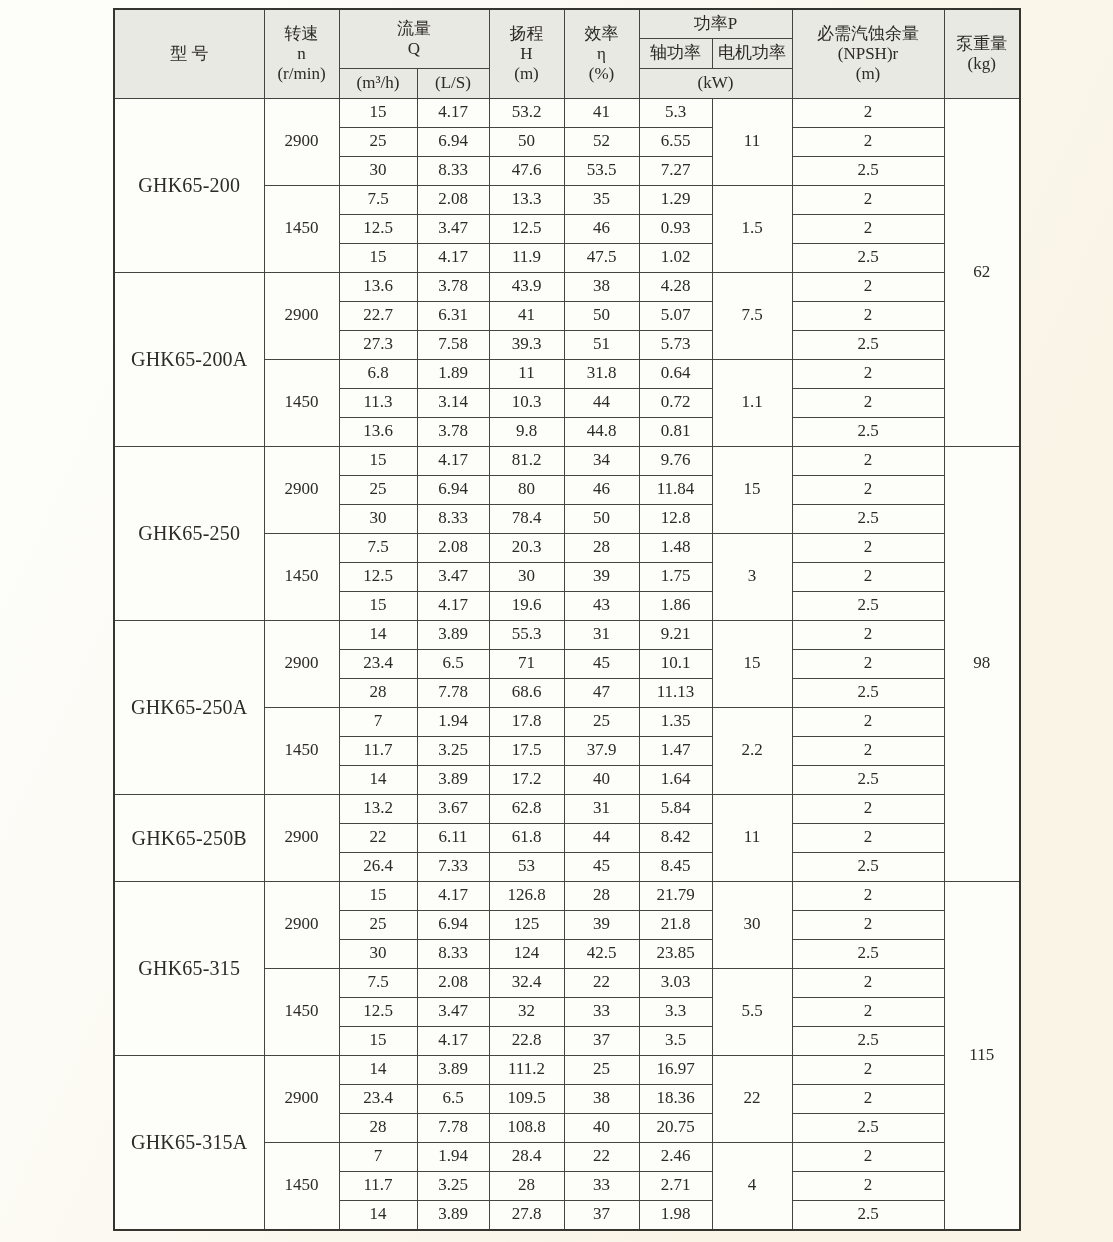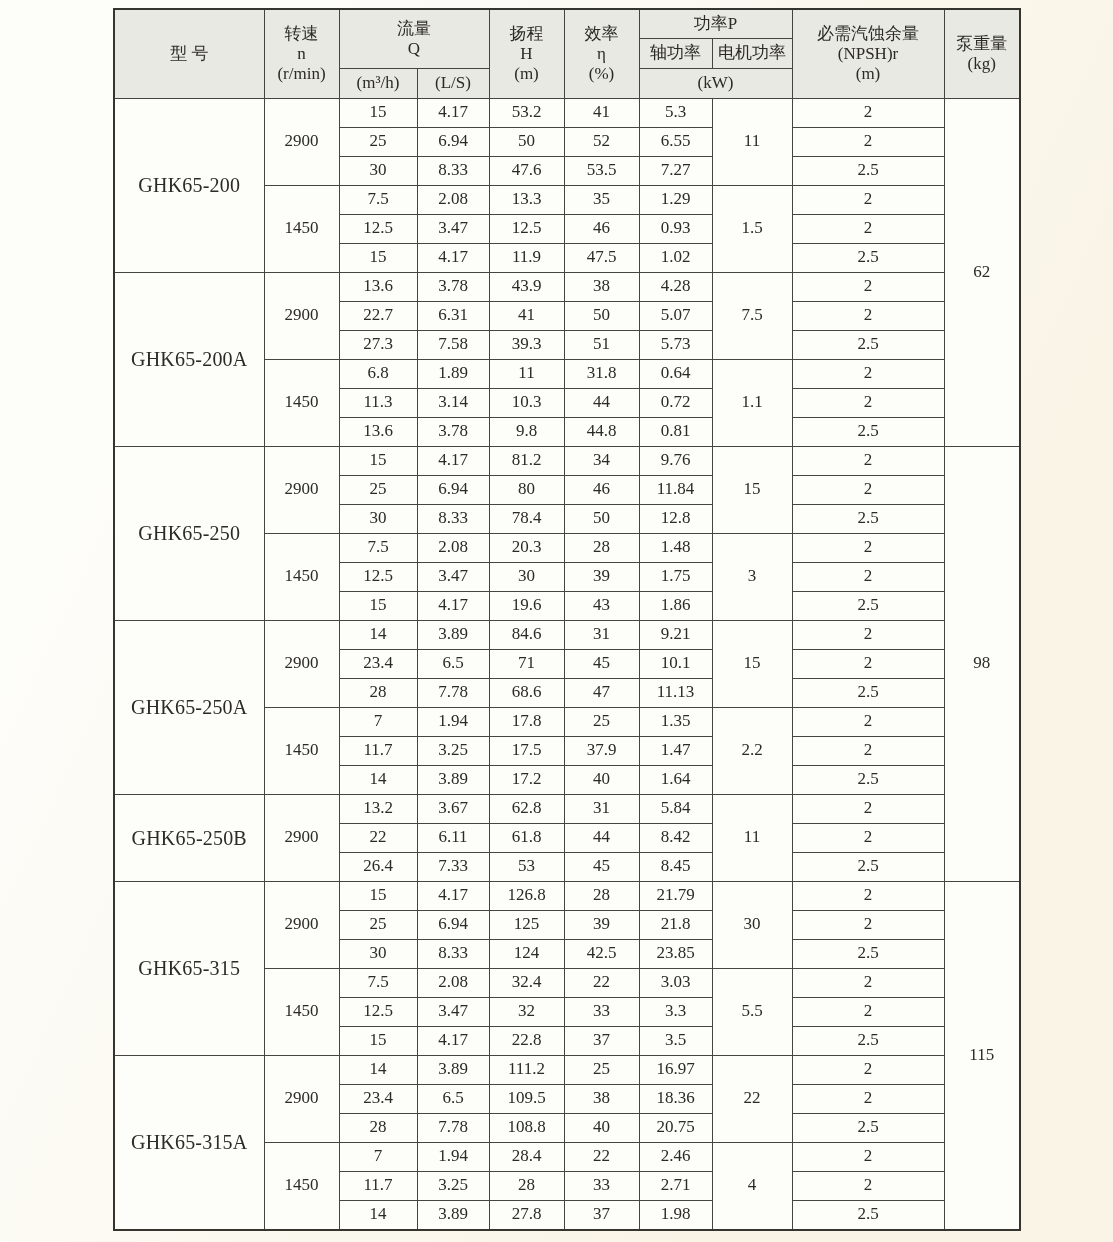--- a/index.html
+++ b/index.html
@@ -252,21 +252,21 @@
           <td>19.6</td>
           <td>43</td>
           <td>1.86</td>
           <td>2.5</td>
         </tr>
         <tr>
           <td rowspan="6" class="model-cell">GHK65-250A</td>
           <td rowspan="3">2900</td>
           <td>14</td>
           <td>3.89</td>
-          <td>84.6</td>
+          <td>55.3</td>
           <td>31</td>
           <td>9.21</td>
           <td rowspan="3">15</td>
           <td>2</td>
         </tr>
         <tr>
           <td>23.4</td>
           <td>6.5</td>
           <td>71</td>
           <td>45</td>

